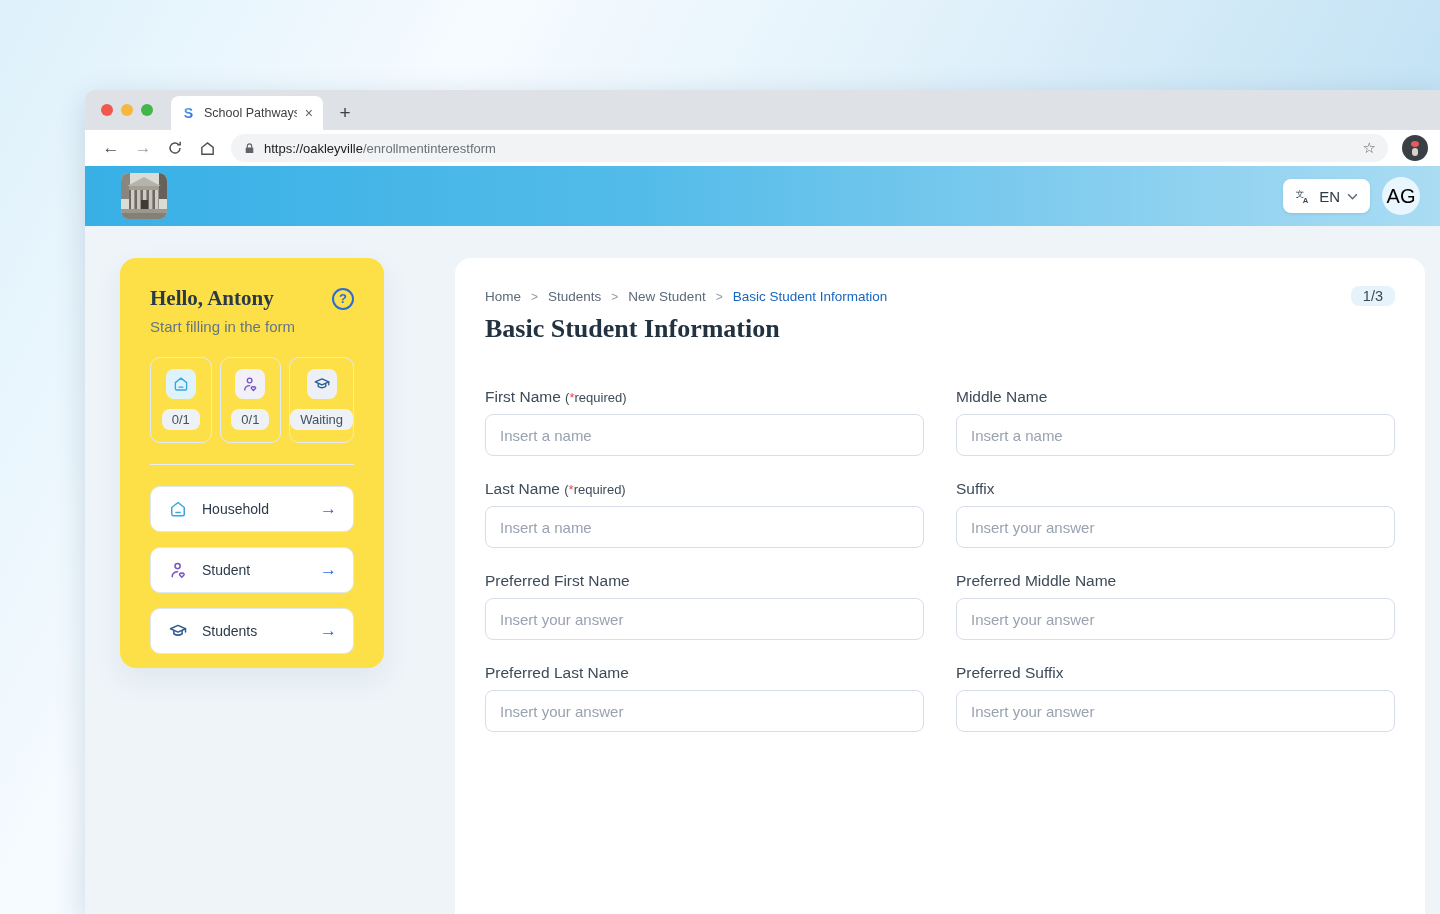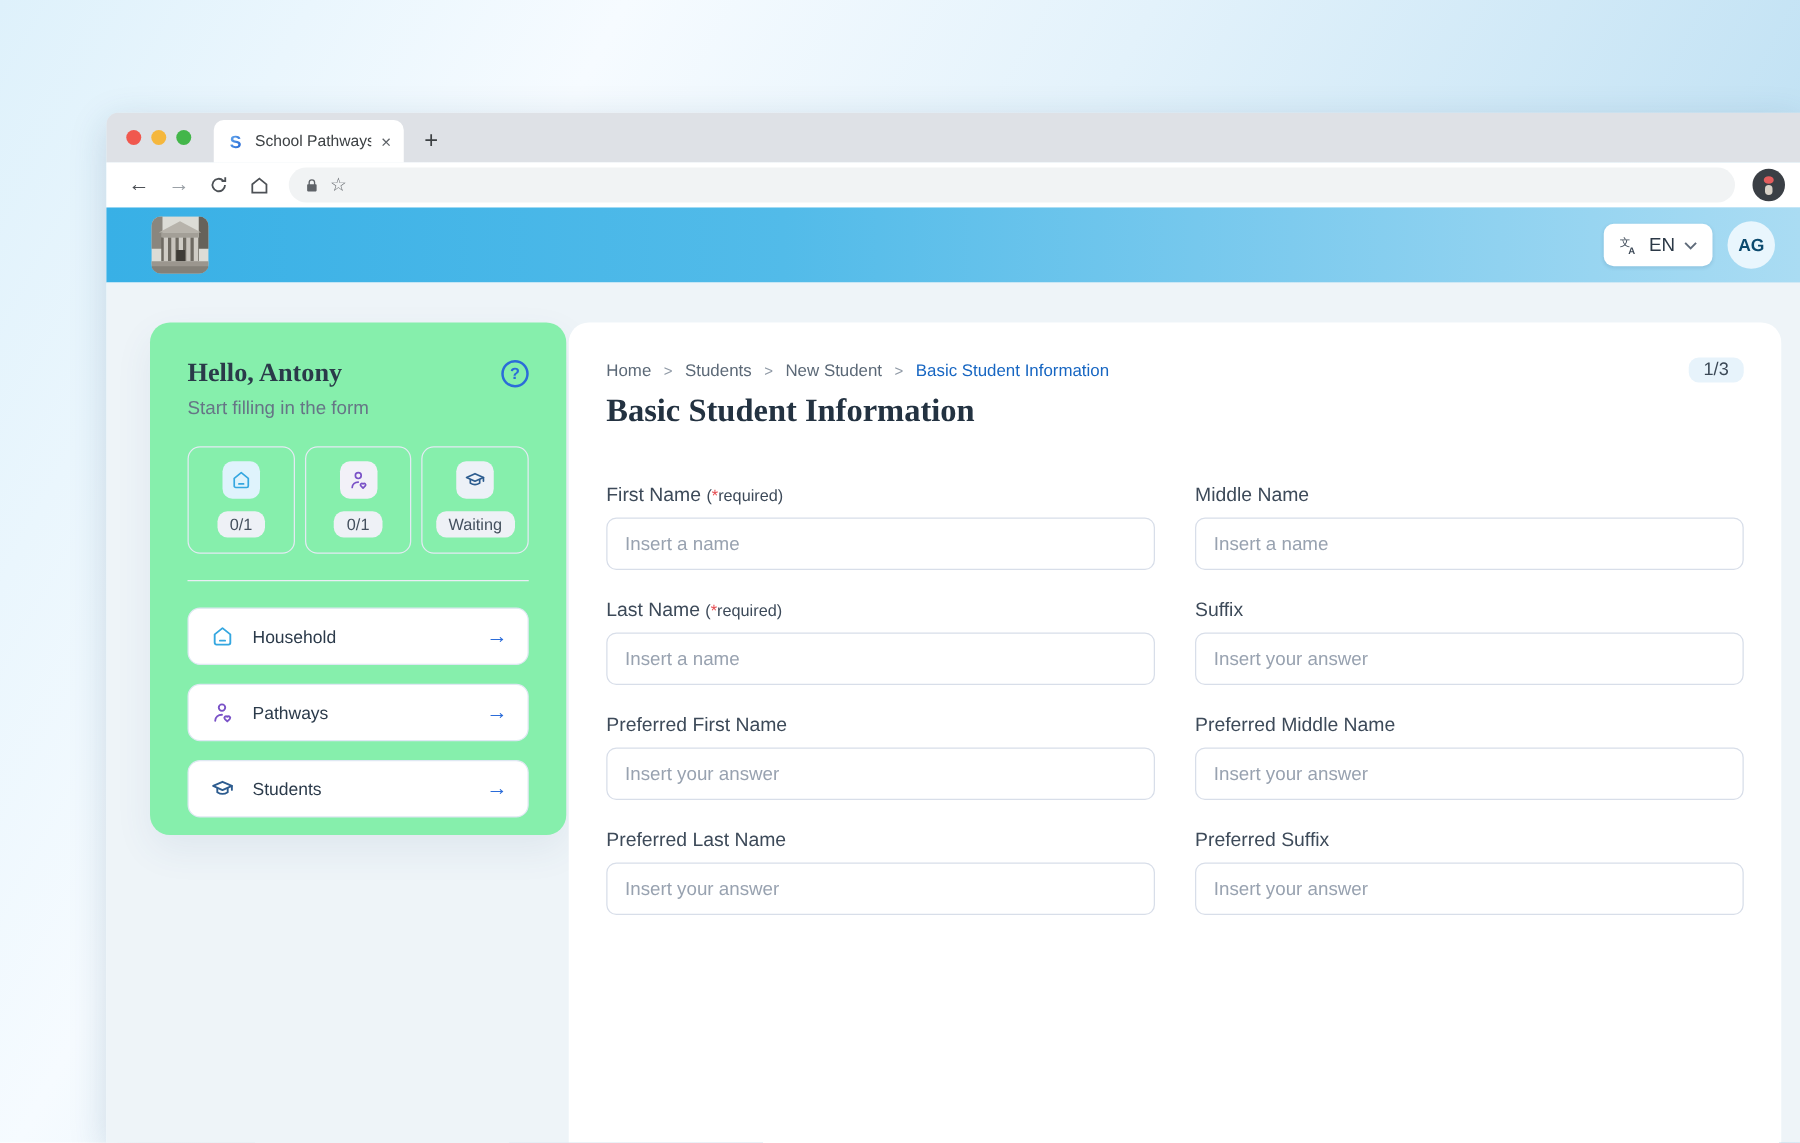--- a/index.html
+++ b/index.html
@@ -35,27 +35,27 @@
 
   
   .appheader { height:60px; background:linear-gradient(90deg,#38b0e6 0%,#52bbe9 40%,#7ecbee 70%,#aadcf3 100%);
                display:flex; align-items:center; padding:0 20px 0 36px; flex:0 0 auto; }
   .schoollogo { width:46px; height:46px; border-radius:8px; overflow:hidden; flex:0 0 auto; }
   .header-right { margin-left:auto; display:flex; align-items:center; gap:12px; }
   .lang { background:#fff; height:34px; border-radius:8px; display:flex; align-items:center; gap:7px; padding:0 12px;
           box-shadow:0 1px 3px rgba(20,60,100,.12); cursor:pointer; }
   .lang-label { font-size:15px; color:#2c3947; }
   .chev { width:11px; height:7px; }
-  .avatar { width:38px; height:38px; border-radius:50%; background:#e9f6fd; color:#0c4a6e; font-weight:bold;
-            font-size:14px; display:flex; align-items:center; justify-content:center; }
+  .avatar { width:38px; height:38px; border-radius:50%; background:#e9f6fd; color:#000000; font-weight:normal;
+            font-size:20px; display:flex; align-items:center; justify-content:center; }
 
   
   .content { flex:1; background:#eef4f8; position:relative; overflow:hidden; }
 
-  .sidecard { position:absolute; left:35px; top:32px; width:333px; height:410px; background:#86efac; border-radius:16px;
+  .sidecard { position:absolute; left:35px; top:32px; width:264px; height:410px; background:#fde047; border-radius:16px;
               box-shadow:0 12px 30px rgba(50,90,130,.08); padding:28px 30px; }
   .greet-row { display:flex; align-items:center; justify-content:space-between; }
   .greeting { font-family:"Liberation Serif",serif; font-weight:bold; font-size:21px; color:#2a3a49; }
   .helpbtn { width:22px; height:22px; border:2px solid #2b6cd9; border-radius:50%; color:#2b6cd9; font-size:13px;
              font-weight:bold; display:flex; align-items:center; justify-content:center; cursor:pointer; }
   .subtitle { font-size:15px; color:#667586; margin-top:7px; }
   .tiles { display:flex; gap:8px; margin-top:22px; }
   .tile { flex:1; border:1px solid #e3eaf3; border-radius:10px; padding:11px 0 12px; text-align:center; cursor:pointer; }
   .tile-icon { width:30px; height:30px; border-radius:8px; display:inline-flex; align-items:center; justify-content:center; }
   .tile-icon.house { background:#dff3fc; color:#35a7e0; }
@@ -132,20 +132,21 @@
       <svg class="icon" width="17" height="17" viewBox="0 0 24 24" fill="none" stroke="#4d5156" stroke-width="2">
         <path d="M4 10.5 12 4l8 6.5V20H4z"></path>
       </svg>
     </div>
     <div class="urlpill">
       <span>
         <svg class="icon" width="13" height="13" viewBox="0 0 24 24" fill="#5f6368">
           <path d="M7 10V7.5a5 5 0 0 1 10 0V10h.8c.7 0 1.2.5 1.2 1.2v8.1c0 .7-.5 1.2-1.2 1.2H6.2c-.7 0-1.2-.5-1.2-1.2v-8.1C5 10.5 5.5 10 6.2 10H7zm2 0h6V7.5a3 3 0 0 0-6 0V10z"></path>
         </svg>
       </span>
+      <span class="urltext"><span>https://oakleyville</span><span class="path">/enrollmentinterestform</span></span>
       <span class="star">☆</span>
     </div>
     <div class="profile"></div>
   </div>
 
   <div class="appheader">
     <div class="schoollogo">
       <svg class="icon" width="46" height="46" viewBox="0 0 46 46">
         <rect width="46" height="46" fill="#dcdcd6"></rect>
         <rect x="0" y="0" width="9" height="26" fill="#8a867e"></rect>
@@ -234,21 +235,21 @@
         <span class="narrow">→</span>
       </div>
       <div class="navitem">
         <span class="nicon guardian">
           <svg class="icon" width="20" height="20" viewBox="0 0 24 24" fill="none" stroke="currentColor" stroke-width="1.8" stroke-linecap="round" stroke-linejoin="round">
             <circle cx="11.5" cy="7.3" r="3.1"></circle>
               <path d="M5 20c0-3.6 2.8-5.8 6.5-5.8"></path>
             <path d="M16.6 20.6l-2.3-2.3a1.55 1.55 0 0 1 2.2-2.2l.1.1.1-.1a1.55 1.55 0 0 1 2.2 2.2z"></path>
           </svg>
         </span>
-        <span class="nlabel">Pathways</span>
+        <span class="nlabel">Student</span>
         <span class="narrow">→</span>
       </div>
       <div class="navitem">
         <span class="nicon students">
           <svg class="icon" width="20" height="20" viewBox="0 0 24 24" fill="none" stroke="currentColor" stroke-width="1.8" stroke-linecap="round" stroke-linejoin="round">
             <path d="M3 9.3 12 5.3l9 4-9 4z"></path>
               <path d="M7 11.6v3.7c2.9 1.9 7.1 1.9 10 0v-3.7"></path>
               <path d="M21 9.3v3.8"></path>
           </svg>
         </span>

